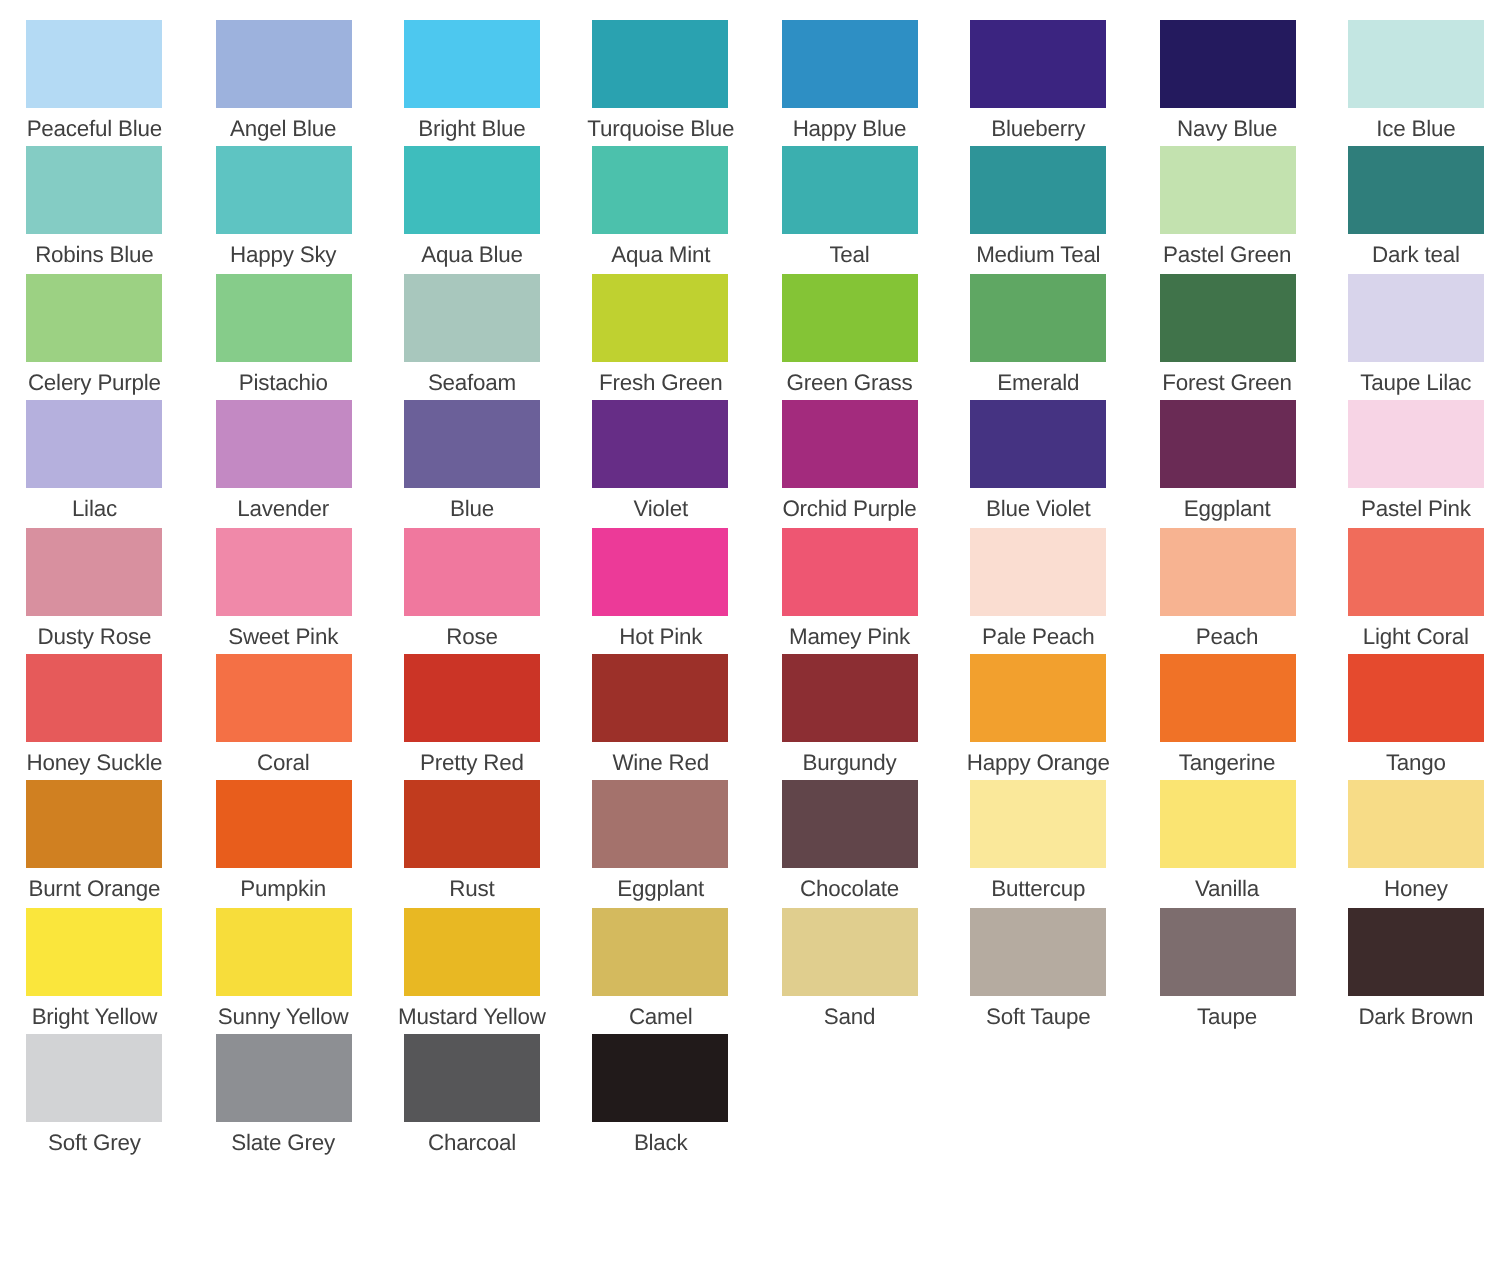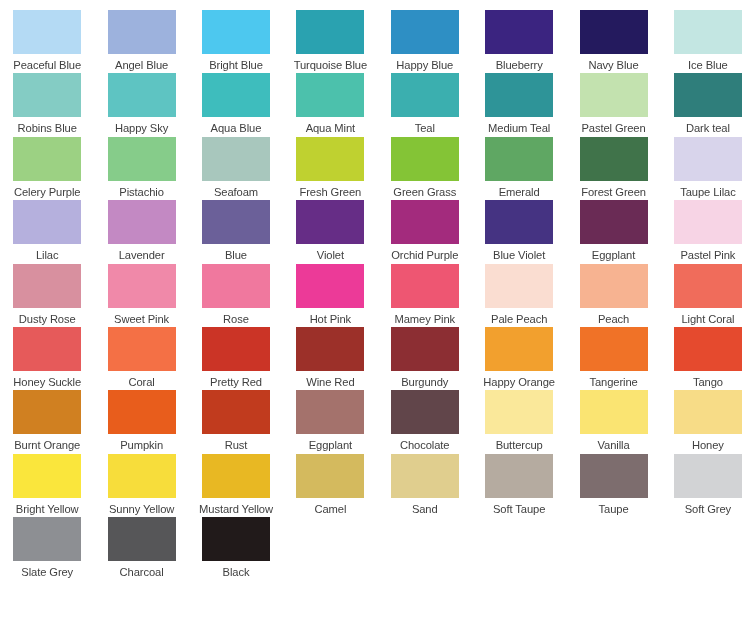--- a/index.html
+++ b/index.html
@@ -295,20 +295,24 @@
     </div>
     <div class="swatch-cell">
       <span class="swatch-chip" title="Soft Taupe" style="background-color: rgb(181, 171, 160);"></span>
       <span class="swatch-label">Soft Taupe</span>
     </div>
     <div class="swatch-cell">
       <span class="swatch-chip" title="Taupe" style="background-color: rgb(125, 109, 110);"></span>
       <span class="swatch-label">Taupe</span>
     </div>
     <div class="swatch-cell">
+      <span class="swatch-chip" title="Dark Brown" style="background-color: rgb(61, 43, 43);"></span>
+      <span class="swatch-label">Dark Brown</span>
+    </div>
+    <div class="swatch-cell">
       <span class="swatch-chip" title="Soft Grey" style="background-color: rgb(210, 211, 213);"></span>
       <span class="swatch-label">Soft Grey</span>
     </div>
     <div class="swatch-cell">
       <span class="swatch-chip" title="Slate Grey" style="background-color: rgb(141, 143, 147);"></span>
       <span class="swatch-label">Slate Grey</span>
     </div>
     <div class="swatch-cell">
       <span class="swatch-chip" title="Charcoal" style="background-color: rgb(86, 86, 88);"></span>
       <span class="swatch-label">Charcoal</span>

